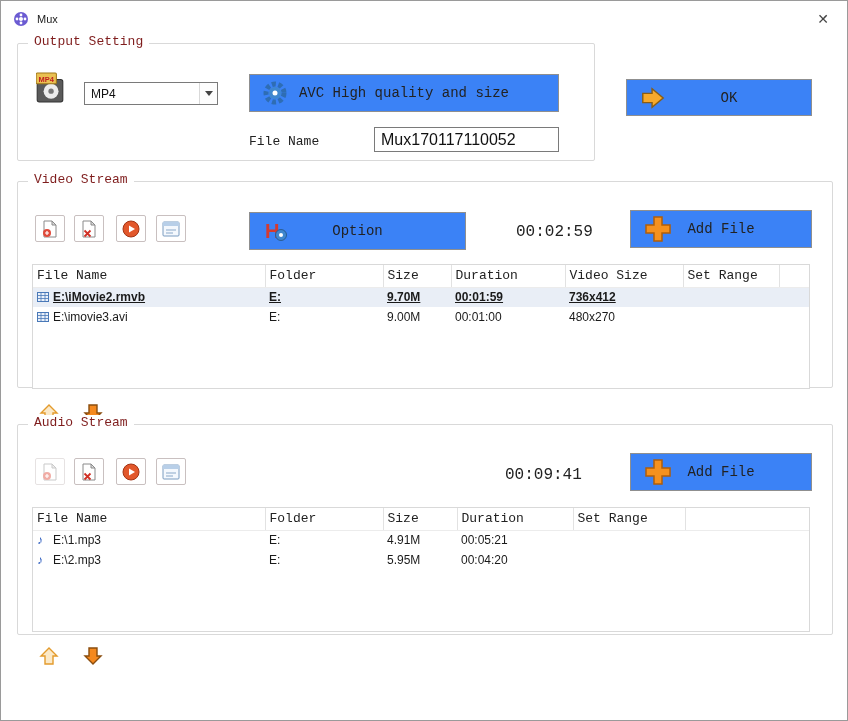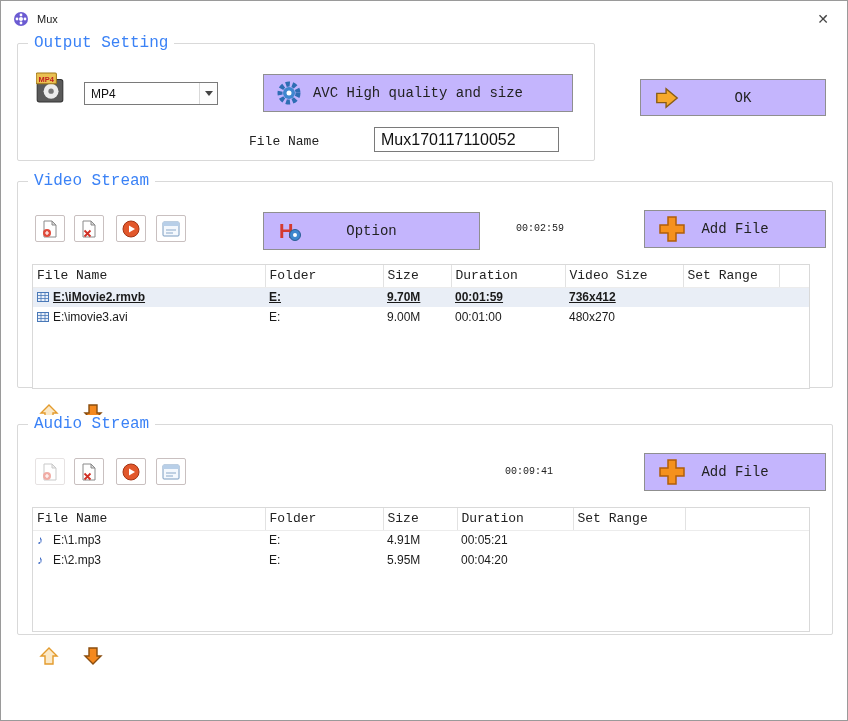--- a/index.html
+++ b/index.html
@@ -8,36 +8,36 @@
     position: relative; width: 848px; height: 721px; background: #fff;
     border: 1px solid #9a9a9a; overflow: hidden;
   }
   
   .titlebar { position: absolute; left: 0; top: 0; width: 100%; height: 36px; background: #fff; display: flex; align-items: center; }
   .titlebar .app-icon { margin-left: 12px; width: 16px; height: 16px; }
   .titlebar .title { margin-left: 8px; font-size: 11px; color: #222; }
   .close-btn { position: absolute; right: 10px; top: 4px; width: 28px; height: 28px; display: flex; align-items: center; justify-content: center; font-size: 14px; color: #444; cursor: pointer; }
   
   .group { position: absolute; border: 1px solid #d9d9d9; border-radius: 2px; background: #fff; }
-  .group-legend { position: absolute; top: -10px; left: 10px; background: #fff; padding: 0 6px; font-family: "Liberation Mono", monospace; font-size: 16px; color: #3b82f6; white-space: nowrap; }
+  .group-legend { position: absolute; top: -10px; left: 10px; background: #fff; padding: 0 6px; font-family: "Liberation Mono", monospace; font-size: 13px; color: #7f1d1d; white-space: nowrap; }
   
   .combo { position: absolute; height: 23px; background: #fff; border: 1px solid #7a7a7a; display: flex; align-items: center; font-size: 12px; color: #111; cursor: default; }
   .combo .combo-value { flex: 1; padding-left: 6px; }
   .combo .combo-arrow { width: 18px; height: 100%; display: flex; align-items: center; justify-content: center; border-left: 1px solid #d9d9d9; background: #fdfdfd; }
   .combo .combo-arrow i { width: 0; height: 0; border-left: 4px solid transparent; border-right: 4px solid transparent; border-top: 5px solid #444; }
   
   .text-input { position: absolute; height: 25px; border: 1px solid #7a7a7a; font-family: "Liberation Sans", sans-serif; font-size: 16px; padding: 0 6px; color: #111; background: #fff; }
   
-  .big-btn { position: absolute; background: #c4b5fd; border: 1px solid #8f8f8f; display: flex; align-items: center; justify-content: center; font-family: "Liberation Mono", monospace; font-size: 14px; color: #222; cursor: pointer; margin-left: 14px; }
+  .big-btn { position: absolute; background: #3b82f6; border: 1px solid #8f8f8f; display: flex; align-items: center; justify-content: center; font-family: "Liberation Mono", monospace; font-size: 14px; color: #222; cursor: pointer; }
   .big-btn .btn-icon { position: absolute; left: 12px; top: 50%; transform: translateY(-50%); display: flex; }
   
   .tool-btn { position: absolute; width: 30px; height: 27px; background: #fff; border: 1px solid #c9c0c0; border-radius: 2px; display: flex; align-items: center; justify-content: center; cursor: pointer; }
   .tool-btn.disabled { opacity: 0.45; }
   
-  .time-label { position: absolute; font-family: "Liberation Mono", monospace; font-size: 10px; color: #222; }
+  .time-label { position: absolute; font-family: "Liberation Mono", monospace; font-size: 16px; color: #222; }
   
   .field-label { position: absolute; font-family: "Liberation Mono", monospace; font-size: 13px; color: #222; }
   
   .list-box { position: absolute; border: 1px solid #d9d9d9; background: #fff; overflow: hidden; }
   table.list { border-collapse: collapse; table-layout: fixed; width: 100%; }
   table.list th { font-family: "Liberation Mono", monospace; font-size: 13px; font-weight: normal; text-align: left; color: #222; height: 22px; padding: 0 4px; border-right: 1px solid #e2e2e2; border-bottom: 1px solid #ececec; background: #fff; white-space: nowrap; overflow: hidden; }
   table.list th:last-child { border-right: none; }
   table.list td { font-size: 12px; color: #1a1a1a; height: 20px; padding: 0 4px; white-space: nowrap; overflow: hidden; }
   tr.row-selected td { background: #e9eef6; font-weight: bold; text-decoration: underline; }
   .file-cell { display: flex; align-items: center; gap: 4px; }

